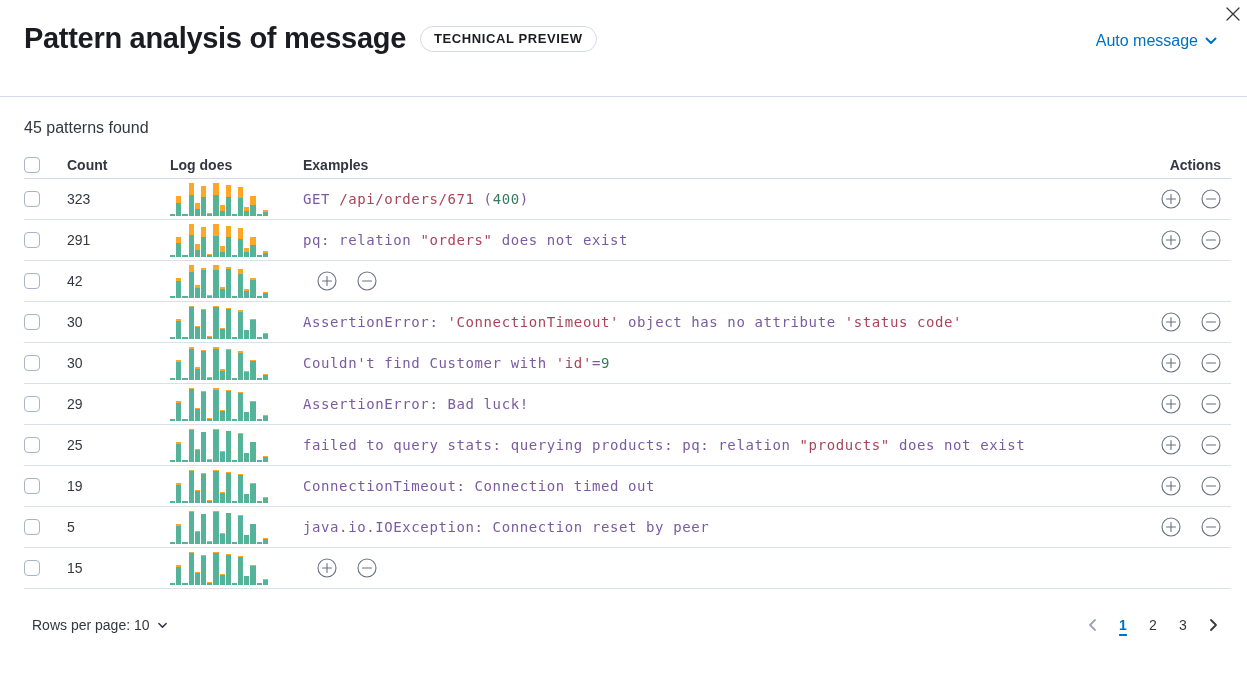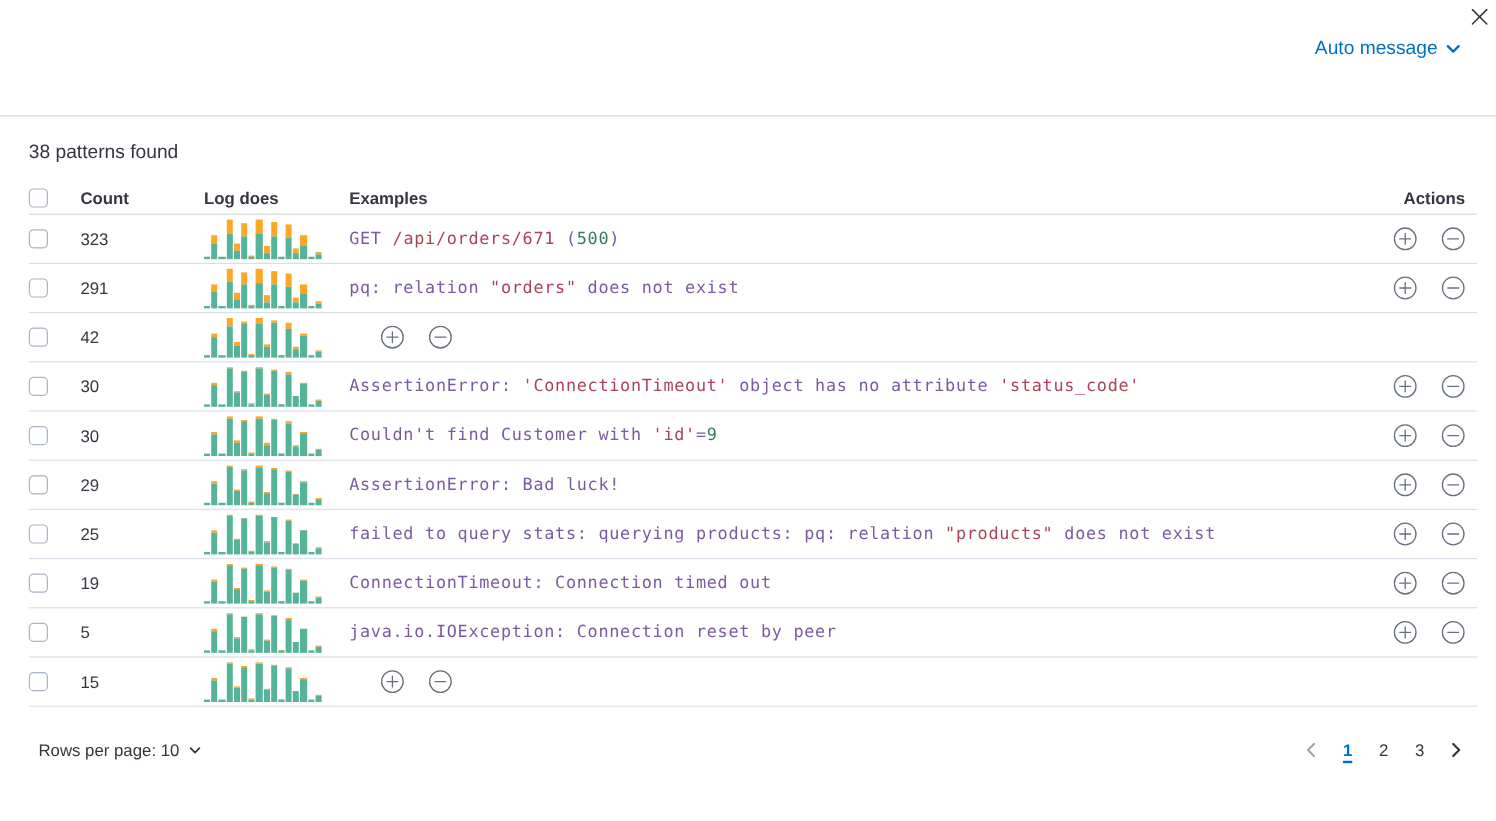--- a/index.html
+++ b/index.html
@@ -81,21 +81,21 @@
   }
   .row {
     display: flex;
     align-items: center;
     height: 41px;
     border-bottom: 1px solid #D9E0EA;
   }
   .col-check { width: 43px; display: flex; align-items: center; }
   .col-count { width: 103px; font-size: 14px; }
   .col-lograte { width: 121px; }
-  .col-examples { flex: 1; min-width: 0; }
+  .col-examples { flex: 1; min-width: 0; margin-left: 12px; }
   .col-actions {
     width: 96px;
     display: flex;
     justify-content: flex-end;
     align-items: center;
     gap: 20px;
     padding-right: 10px;
   }
   .th-actions { text-align: right; padding-right: 10px; width: 96px; }
   .checkbox {
@@ -166,39 +166,43 @@
     text-decoration: underline;
     text-decoration-thickness: 2px;
     text-underline-offset: 4px;
   }
   .page-arrow { display: flex; align-items: center; justify-content: center; width: 24px; height: 24px; }
 </style>
 </head>
 <body>
 
 <div class="flyout-header">
+  <div class="title-row">
+    <h1 class="page-title">Pattern analysis of message</h1>
+    <span class="tech-badge">TECHNICAL PREVIEW</span>
+  </div>
   <button class="sampling-btn">
     <span>Auto message</span>
     <span style="display:flex">
       <svg width="16" height="16" viewBox="0 0 16 16">
           <polyline points="3.5,5.5 8,10 12.5,5.5" fill="none" stroke="#0071C2" stroke-width="2" stroke-linecap="round" stroke-linejoin="round"></polyline>
         </svg>
     </span>
   </button>
   <button class="close-btn">
     <span style="display:flex">
       <svg width="14" height="14" viewBox="0 0 14 14">
           <path d="M1 1 L13 13 M13 1 L1 13" stroke="#343741" stroke-width="1.3" stroke-linecap="round"></path>
         </svg>
     </span>
   </button>
 </div>
 
 <div class="flyout-body">
-  <div class="summary">38 patterns found</div>
+  <div class="summary">45 patterns found</div>
 
   <div class="ptable">
     <div class="thead">
       <div class="col-check">
         <div class="checkbox"></div>
       </div>
       <div class="col-count">Count</div>
       <div class="col-lograte">Log does</div>
       <div class="col-examples">Examples</div>
       <div class="th-actions">Actions</div>
@@ -270,21 +274,21 @@
               <div class="bar">
                 <div class="seg-o" style="height: 1%;"></div>
                 <div class="seg-g" style="height: 4%;"></div>
               </div>
               <div class="bar">
                 <div class="seg-o" style="height: 5%;"></div>
                 <div class="seg-g" style="height: 11%;"></div>
               </div>
             </div>
     </div>
-    <div class="col-examples example-cell"><span class="tok-p">GET </span><span class="tok-r">/api/orders/671</span><span class="tok-p"> (</span><span class="tok-g">500</span><span class="tok-p">)</span></div>
+    <div class="col-examples example-cell"><span class="tok-p">GET </span><span class="tok-r">/api/orders/671</span><span class="tok-p"> (</span><span class="tok-g">400</span><span class="tok-p">)</span></div>
     <div class="col-actions">
       <button class="action-btn">
         <span style="display:flex">
           <svg width="20" height="20" viewBox="0 0 20 20">
                   <circle cx="10" cy="10" r="9" fill="none" stroke="#69707D" stroke-width="1.1"></circle>
                   <path d="M10 5.5 V14.5 M5.5 10 H14.5" stroke="#69707D" stroke-width="1.1" stroke-linecap="round"></path>
                 </svg>
         </span>
       </button>
       <button class="action-btn">

